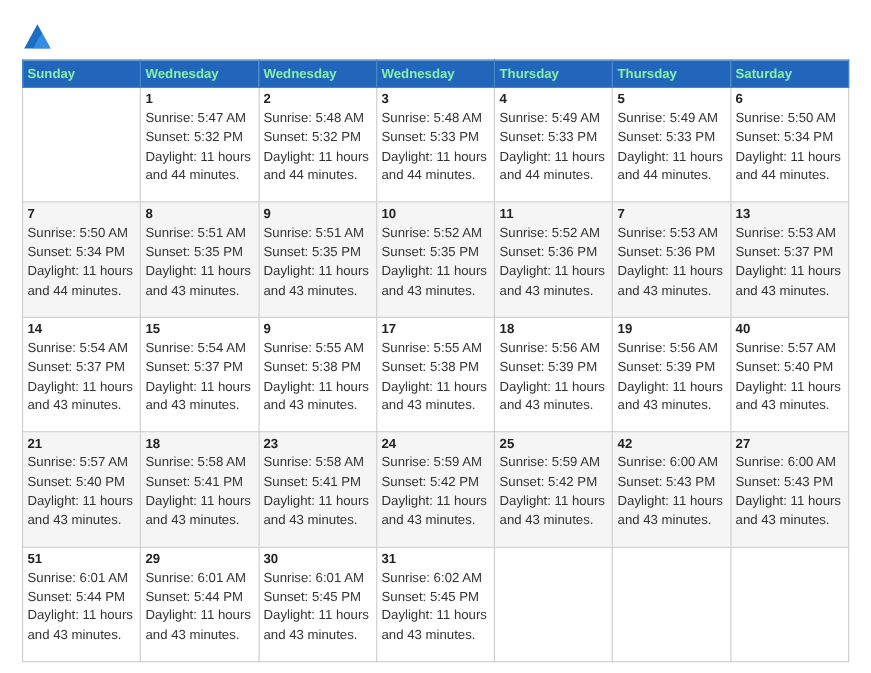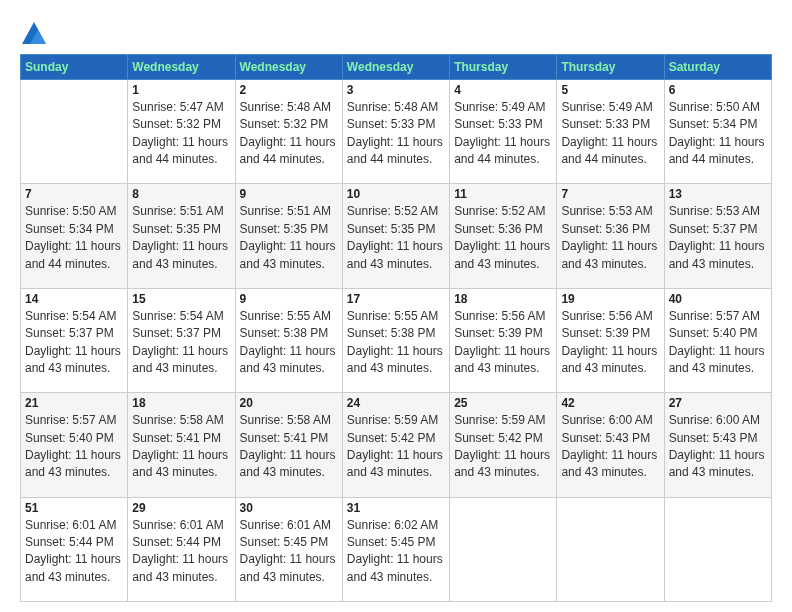--- a/index.html
+++ b/index.html
@@ -229,21 +229,21 @@
         <tr>
           <td>
             <span class="day-num">21</span>
             <div class="day-info">Sunrise: 5:57 AM<br>Sunset: 5:40 PM<br>Daylight: 11 hours<br>and 43 minutes.</div>
           </td>
           <td>
             <span class="day-num">18</span>
             <div class="day-info">Sunrise: 5:58 AM<br>Sunset: 5:41 PM<br>Daylight: 11 hours<br>and 43 minutes.</div>
           </td>
           <td>
-            <span class="day-num">20</span>
+            <span class="day-num">23</span>
             <div class="day-info">Sunrise: 5:58 AM<br>Sunset: 5:41 PM<br>Daylight: 11 hours<br>and 43 minutes.</div>
           </td>
           <td>
             <span class="day-num">24</span>
             <div class="day-info">Sunrise: 5:59 AM<br>Sunset: 5:42 PM<br>Daylight: 11 hours<br>and 43 minutes.</div>
           </td>
           <td>
             <span class="day-num">25</span>
             <div class="day-info">Sunrise: 5:59 AM<br>Sunset: 5:42 PM<br>Daylight: 11 hours<br>and 43 minutes.</div>
           </td>

